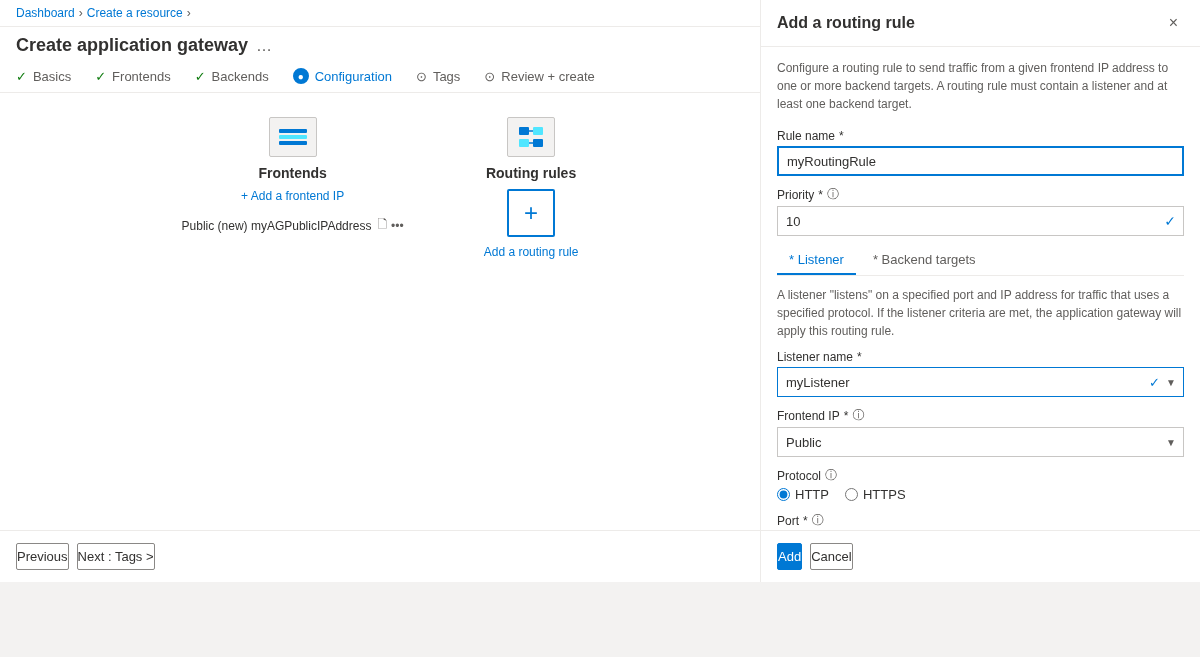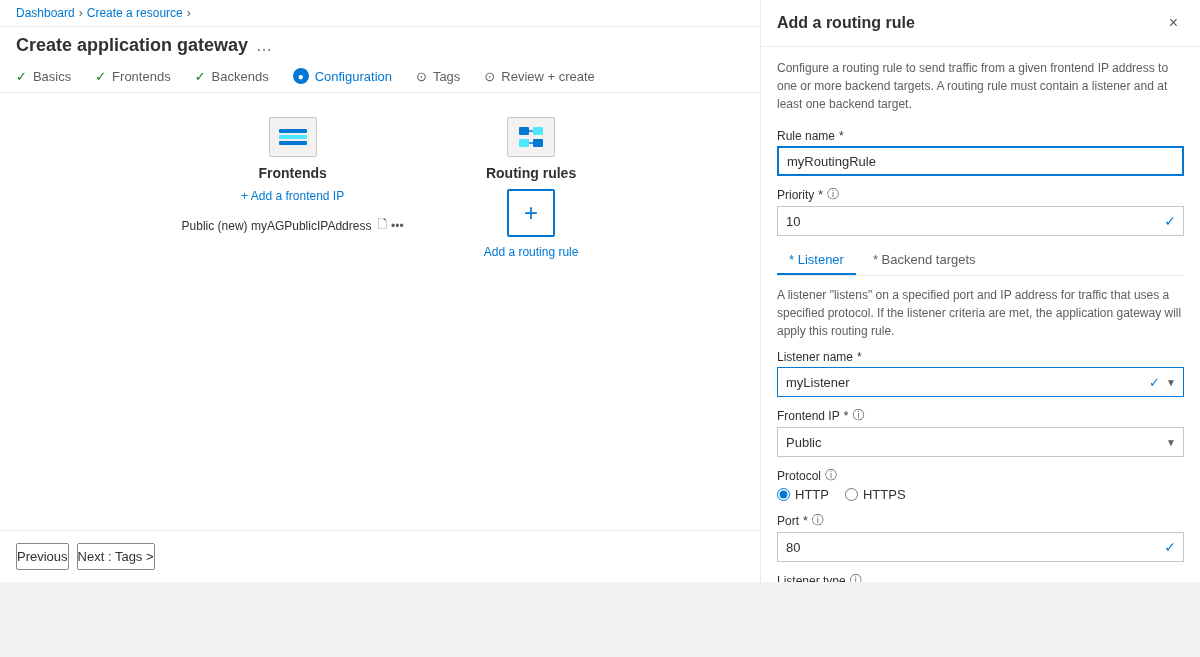--- a/index.html
+++ b/index.html
@@ -312,14 +312,18 @@
       <div class="form-group">
         <div class="form-label">
           <span>Listener type</span>
           <span class="info-icon" title="Listener type info">ⓘ</span>
         </div>
 
       </div>
 
     </div>
 
+    <div class="drawer-footer">
+      <button class="btn btn-primary">Add</button>
+      <button class="btn">Cancel</button>
+    </div>
   </div>
 </div>
 
 </body></html>

